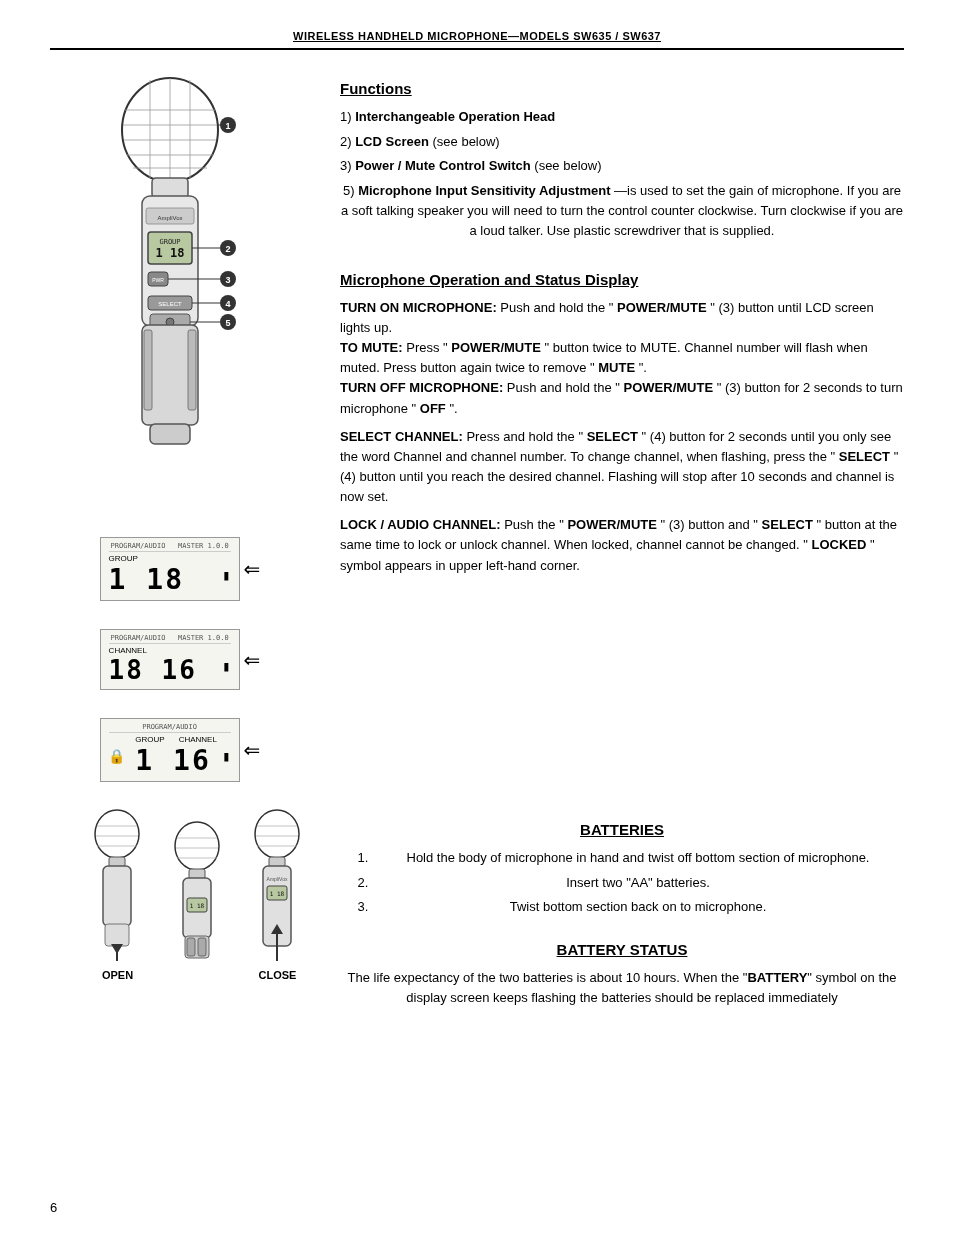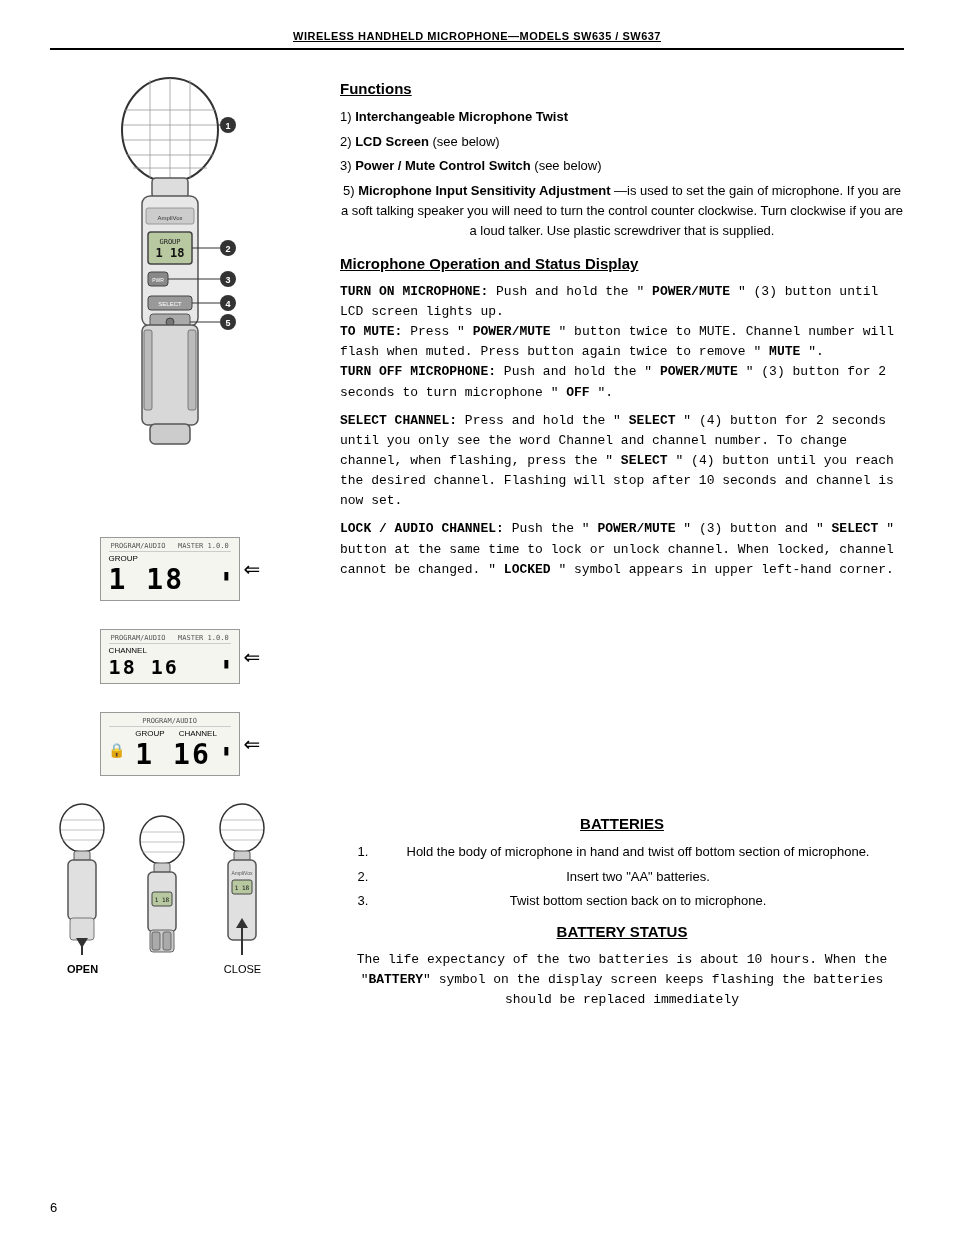--- a/index.html
+++ b/index.html
@@ -107,21 +107,20 @@
     .functions-list li {
       margin-bottom: 5px;
       font-size: 13px;
       line-height: 1.5;
     }
 
     .para {
       font-size: 13px;
       line-height: 1.55;
       margin-bottom: 8px;
-      font-family: Liberation Mono, monospace;
     }
 
     .bold { font-weight: bold; }
 
     
     .batteries-section {
       margin-top: 15px;
       text-align: center;
     }
     .batteries-list {
@@ -139,21 +138,21 @@
     .bottom-section {
       display: flex;
       gap: 30px;
       margin-top: 20px;
     }
     .bottom-left {
       width: 260px;
       flex-shrink: 0;
       display: flex;
       flex-direction: column;
-      align-items: flex-start;
+      align-items: flex-end;
     }
     .bottom-right {
       flex: 1;
     }
 
     .mic-battery-row {
       display: flex;
       align-items: flex-end;
       gap: 15px;
       margin-bottom: 8px;
@@ -271,21 +270,21 @@
       </div>
       <div class="arrow-left">⇐</div>
     </div>
 
     <div class="divider-row">
       <div class="lcd-diagram">
         <div class="lcd-top-bar">PROGRAM/AUDIO&nbsp;&nbsp;&nbsp;MASTER 1.0.0</div>
         <div class="lcd-row">
           <div>
             <div class="lcd-label">CHANNEL</div>
-            <div class="lcd-big-num" style="font-size:20px;">18  16</div>
+            <div class="lcd-big-num" style="font-size:26px;">18  16</div>
           </div>
           <div class="lcd-icon-battery">▮</div>
         </div>
       </div>
       <div class="arrow-left">⇐</div>
     </div>
 
     <div class="divider-row">
       <div class="lcd-diagram">
         <div class="lcd-top-bar">PROGRAM/AUDIO</div>
@@ -306,40 +305,40 @@
 
   </div>
 
   <div class="right-column">
 
     <h2 class="section-title">Functions</h2>
 
     <ul class="functions-list">
       <li>
         <span>1) </span>
-        <span class="bold">Interchangeable Microphone Twist</span>
+        <span class="bold">Interchangeable Operation Head</span>
       </li>
       <li>
         <span>2) </span>
         <span class="bold">LCD Screen</span>
         <span> (see below)</span>
       </li>
       <li>
         <span>3) </span>
         <span class="bold">Power / Mute Control Switch</span>
         <span> (see below)</span>
       </li>
       <li style="line-height:1.55;text-align:center;">
         <span>5) </span>
         <span class="bold">Microphone Input Sensitivity Adjustment</span>
         <span>—is used to set the gain of microphone. If you are a soft talking speaker you will need to turn the control counter clockwise. Turn clockwise if you are a loud talker. Use plastic screwdriver that is supplied.</span>
       </li>
     </ul>
 
-    <h2 class="section-title" style="margin-top:14px;">Microphone Operation and Status Display</h2>
+    <h2 class="section-title" style="margin-top:30px;">Microphone Operation and Status Display</h2>
 
     <p class="para">
       <span class="bold">TURN ON MICROPHONE:</span>
       <span> Push and hold the "</span>
       <span class="bold">POWER/MUTE</span>
       <span>" (3) button until LCD screen lights up.</span>
       <br>
       <span class="bold">TO MUTE:</span>
       <span> Press "</span>
       <span class="bold">POWER/MUTE</span>
@@ -440,38 +439,38 @@
           <rect x="18" y="60" width="28" height="80" rx="5" fill="#e0e0e0" stroke="#555" stroke-width="1.5"></rect>
 
           <text x="32" y="75" text-anchor="middle" font-size="5" font-family="Arial" fill="#555">AmpliVox</text>
 
           <rect x="22" y="80" width="20" height="14" rx="2" fill="#b8c8a0" stroke="#444" stroke-width="1"></rect>
           <text x="32" y="90" text-anchor="middle" font-size="6" font-family="monospace" fill="#111">1 18</text>
 
           <polygon points="32,118 26,128 38,128" fill="#333"></polygon>
           <line x1="32" y1="120" x2="32" y2="155" stroke="#333" stroke-width="2"></line>
         </svg>
-        <div class="lcd-label" style="font-size:11px;font-weight:normal;">CLOSE</div>
+        <div class="lcd-label" style="font-size:11px;font-weight:bold;">CLOSE</div>
       </div>
 
     </div>
   </div>
 
   <div class="bottom-right">
 
     <div class="batteries-section">
       <h2 class="section-title">BATTERIES</h2>
       <ol class="batteries-list">
         <li>Hold the body of  microphone in hand and twist off bottom section of microphone.</li>
         <li>Insert two "AA" batteries.</li>
         <li>Twist bottom section back on to microphone.</li>
       </ol>
     </div>
 
-    <div class="batteries-section" style="margin-top:12px;">
+    <div class="batteries-section" style="margin-top:24px;">
       <h2 class="section-title">BATTERY STATUS</h2>
       <p class="para">
         The life expectancy of the two batteries is about 10 hours. When the "<span class="bold">BATTERY</span>" symbol on the display screen keeps flashing the batteries should be replaced immediately
       </p>
     </div>
 
   </div>
 </div>
 
 <div class="page-number">6</div>

